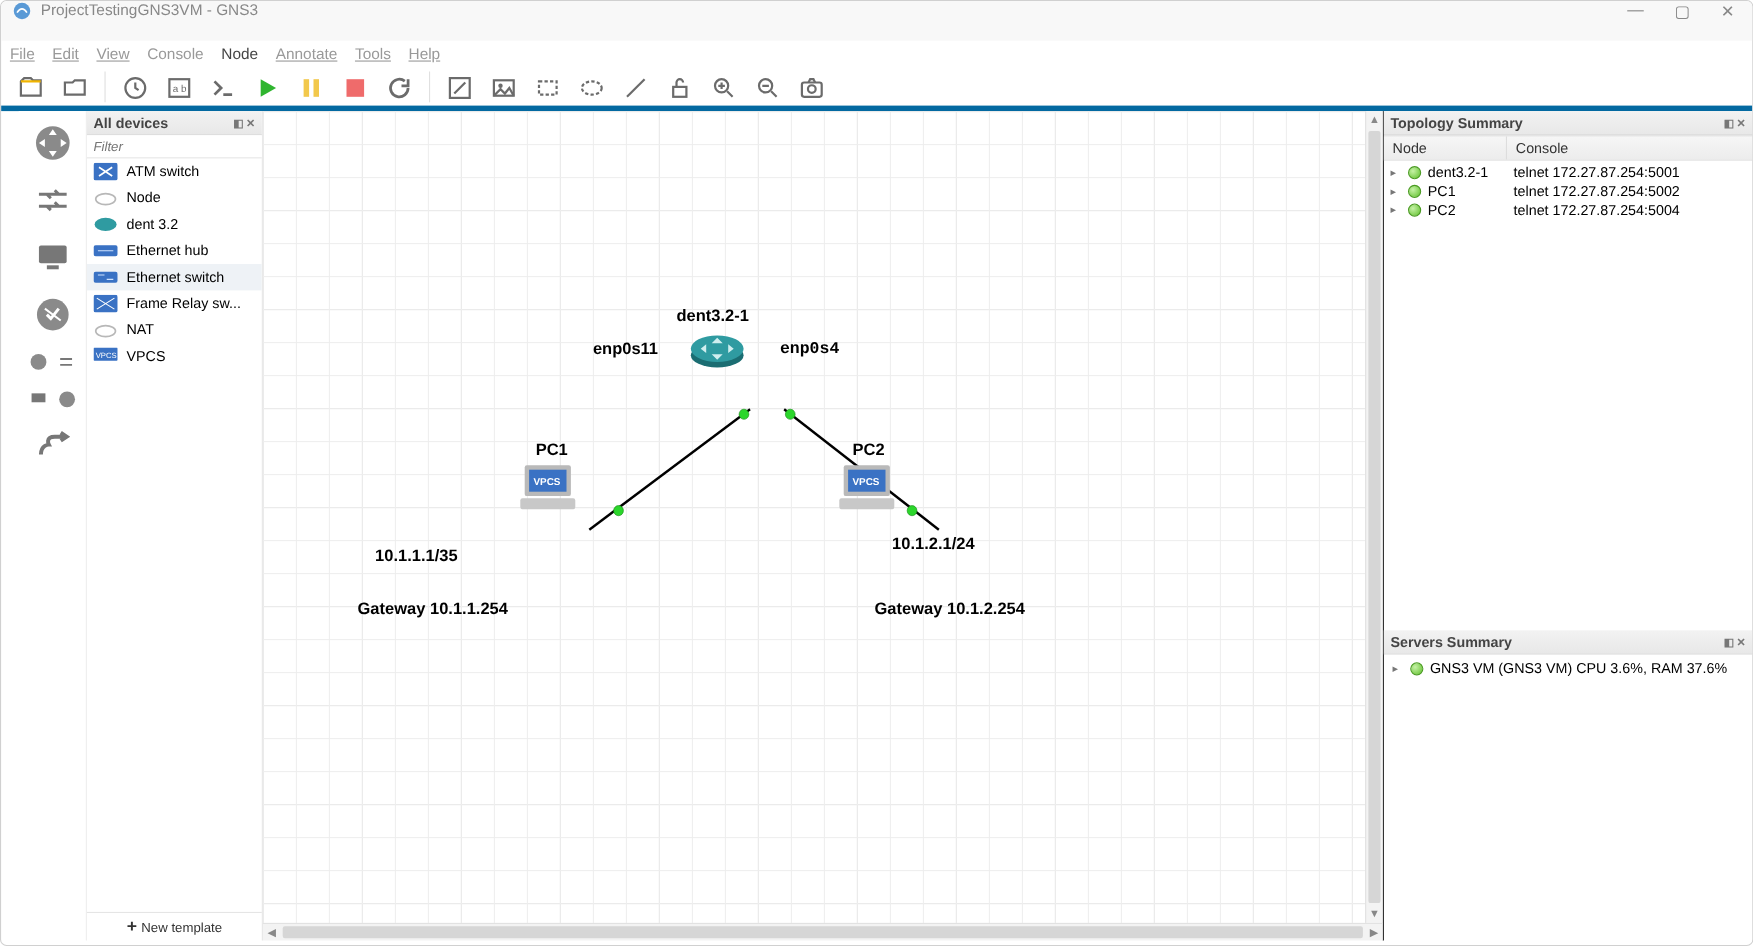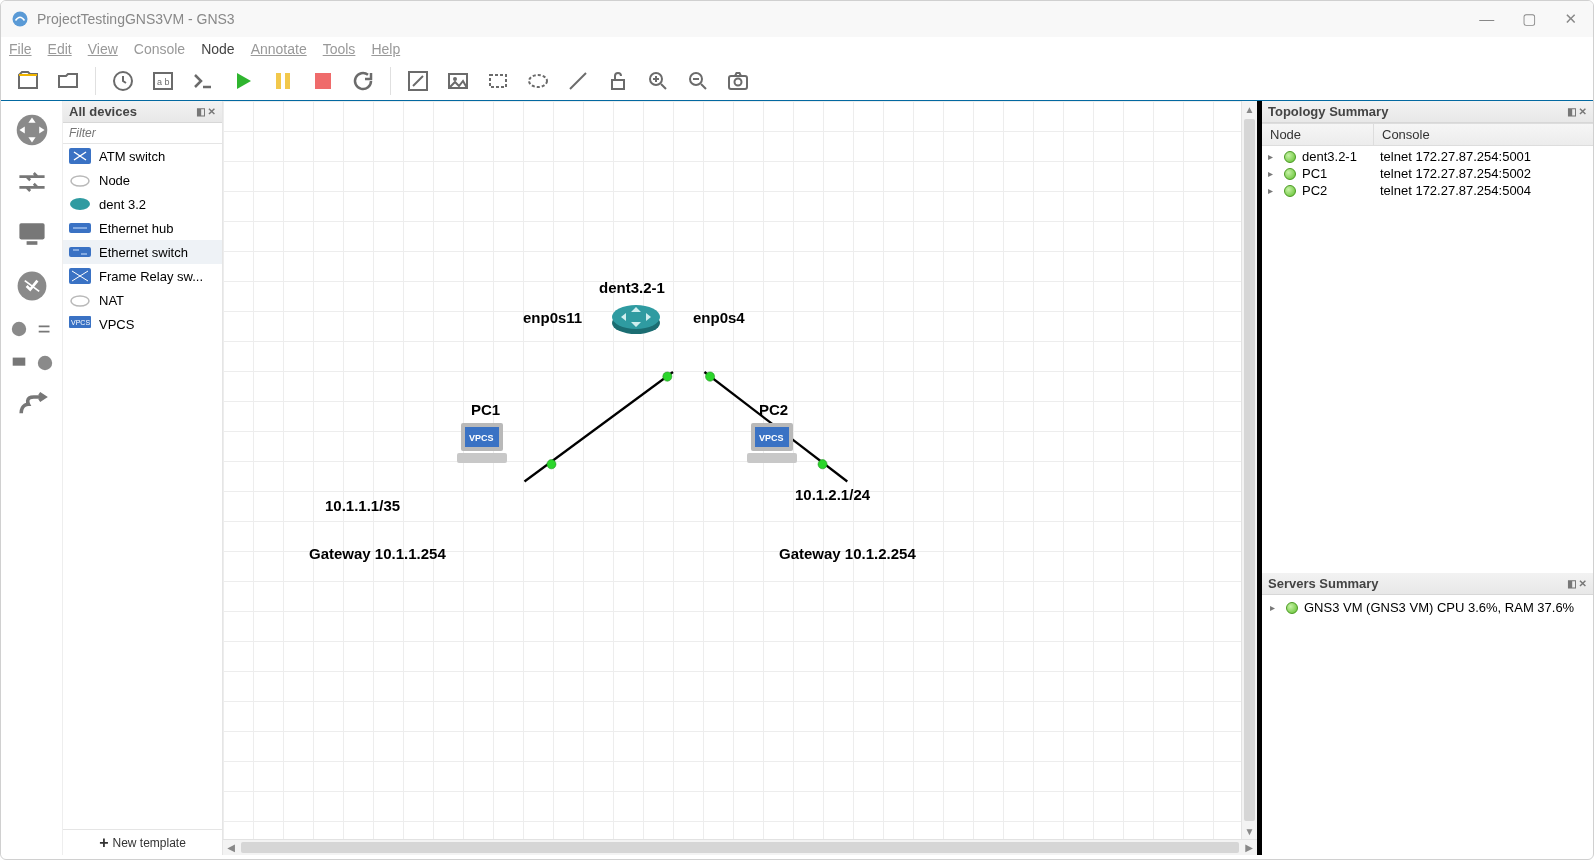--- a/index.html
+++ b/index.html
@@ -1,54 +1,54 @@
 <!DOCTYPE html>
 <html><head>
 <meta charset="utf-8">
 <style>
 * { box-sizing: border-box; margin: 0; padding: 0; font-family: "Segoe UI", Tahoma, sans-serif; }
 body { background: #fff; width: 1594px; height: 860px; overflow: hidden; border: 1px solid #d0d0d0; border-radius: 6px; }
 
 
-.titlebar { height: 36px; display: flex; align-items: center; padding: 0 10px; background: #f8f8f8; }
+.titlebar { height: 36px; display: flex; align-items: flex-start; padding: 0 10px; background: #f8f8f8; }
 .titlebar .app-icon { width: 18px; height: 18px; margin-right: 8px; }
 .titlebar .title { color: #888; font-size: 14px; }
 .titlebar .win-controls { margin-left: auto; display: flex; gap: 28px; color: #888; font-size: 15px; padding-right: 6px;}
 .win-controls span { cursor: default; }
 
 
 .menubar { height: 24px; display: flex; align-items: center; padding: 0 8px; gap: 16px; font-size: 14px; color: #999; }
 .menubar .mitem { cursor: default; }
 .menubar .mitem .ul { text-decoration: underline; }
 .menubar .mitem.dark { color: #444; }
 
 
-.toolbar { height: 40px; border-bottom: 1px solid #0369a1; display: flex; align-items: center; padding: 4px 10px; gap: 6px; }
+.toolbar { height: 40px; border-bottom: 5px solid #0369a1; display: flex; padding: 4px 10px; gap: 6px; }
 .tbtn { width: 34px; height: 30px; display:flex; align-items:center; justify-content:center; color:#555; }
 .tsep { width:1px; height:28px; background:#e0e0e0; margin:0 4px;}
 .tbtn svg { width:24px; height:24px; }
 
 
-.main { display:flex; height: calc(100% - 36px - 24px - 40px - 4px); }
+.main { display:flex; height: calc(100% - 36px - 24px - 40px - 4px); padding-left: 16px; }
 
 
 .rail { width: 62px; background:#fff; display:flex; flex-direction:column; align-items:center; gap:14px; padding-top:10px; border-right:1px solid #eee;}
 .rail .ritem { width:42px; height:38px; display:flex; align-items:center; justify-content:center; color:#777;}
 .rail .ritem svg{width:36px;height:36px;}
 .rail .small-row{display:flex;gap:6px;}
 .rail .small-row .ritem{width:20px;height:20px;}
 .rail .small-row .ritem svg{width:18px;height:18px;}
 
 
 .devices { width: 160px; border-right:1px solid #e5e5e5; display:flex; flex-direction:column; font-size:13px;}
 .panel-header{height:22px;background:linear-gradient(#f2f2f2,#e8e8e8);border-bottom:1px solid #d7d7d7;display:flex;align-items:center;padding:0 6px;font-weight:600;color:#444;}
 .panel-header .hbtns{margin-left:auto;display:flex;gap:2px;color:#777;font-size:10px;}
 .filter{border:none;border-bottom:1px solid #e5e5e5;padding:3px 6px;font-size:12px;color:#999;font-style:italic;width:100%;}
 .dev-list{flex:1;overflow:auto;}
-.dev-item{display:flex;align-items:center;gap:8px;padding:4px 6px;cursor:default;}
+.dev-item{display:flex;gap:8px;padding:4px 6px;cursor:default;}
 .dev-item.sel{background:#eef2f6;}
 .dev-item .dicon{width:22px;height:16px;display:flex;align-items:center;justify-content:center;}
 .new-template{height:26px;display:flex;align-items:center;justify-content:center;gap:4px;border-top:1px solid #e5e5e5;font-size:12px;color:#333;}
 
 
 .canvas-wrap{flex:1;display:flex;flex-direction:column;position:relative;}
 .canvas{flex:1;position:relative;overflow:hidden;
   background-color:#fff;
   background-image:
     linear-gradient(#ededed 1px,transparent 1px),
@@ -66,21 +66,21 @@
 .hscroll .arr{position:absolute;top:0;bottom:0;width:16px;display:flex;align-items:center;justify-content:center;color:#888;font-size:10px;}
 .hscroll .arr.l{left:0;} .hscroll .arr.r{right:0;}
 .vscroll{position:relative;}
 .vscroll .thumb{position:absolute;top:18px;bottom:18px;left:2px;right:2px;background:#d6d6d6;border-radius:2px;}
 .vscroll .arr{position:absolute;left:0;right:0;height:16px;display:flex;align-items:center;justify-content:center;color:#888;font-size:10px;}
 .vscroll .arr.t{top:0;} .vscroll .arr.b{bottom:0;}
 
 .mid-split{display:flex;flex:1;min-height:0;}
 
 
-.right{width:336px;border-left:5px solid #000000;display:flex;flex-direction:column;font-size:13px;}
+.right{width:336px;border-left:1px solid #000000;display:flex;flex-direction:column;font-size:13px;}
 .right .section{display:flex;flex-direction:column;}
 .right .section.top{flex:1;min-height:0;}
 .right .cols{display:flex;background:linear-gradient(#f6f6f6,#ececec);border-bottom:1px solid #ddd;border-top:1px solid #ddd;}
 .right .cols div{padding:3px 8px;font-size:13px;color:#333;}
 .right .cols .c1{width:112px;border-right:1px solid #ddd;}
 .tree{padding:2px 4px;}
 .trow{display:flex;align-items:center;gap:6px;padding:1px 2px;}
 .trow .caret{width:10px;color:#777;font-size:10px;}
 .dot{width:12px;height:12px;border-radius:50%;background:radial-gradient(circle at 35% 35%,#c6f2a6,#5fbf2c);border:1px solid #4a9a22;}
 .trow .nname{width:72px;}
@@ -409,21 +409,21 @@
           <svg class="pc-ico" viewBox="0 0 54 44">
               <rect x="6" y="2" width="42" height="28" rx="2" fill="#b9b9b9"></rect>
               <rect x="10" y="6" width="34" height="20" fill="#3a72c4"></rect>
               <text x="14" y="20" font-size="9" fill="#fff" font-weight="700">VPCS</text>
               <rect x="2" y="32" width="50" height="10" rx="2" fill="#c8c8c8"></rect>
             </svg>
         </div>
 
         <div class="label" style="left:376px;top:178px;">dent3.2-1</div>
         <div class="label" style="left:300px;top:208px;">enp0s11</div>
-        <div class="label" style="left:470px;top:208px;">enp0s4</div>
+        <div class="label" style="left:470px;top:208px;font-family:Liberation Mono, monospace;">enp0s4</div>
         <div class="label" style="left:248px;top:300px;">PC1</div>
         <div class="label" style="left:536px;top:300px;">PC2</div>
         <div class="label" style="left:102px;top:396px;">10.1.1.1/35</div>
         <div class="label" style="left:572px;top:385px;">10.1.2.1/24</div>
         <div class="label" style="left:86px;top:444px;">Gateway 10.1.1.254</div>
         <div class="label" style="left:556px;top:444px;">Gateway 10.1.2.254</div>
       </div>
       <div class="vscroll">
         <div class="arr t">▲</div>
           <div class="thumb"></div>

